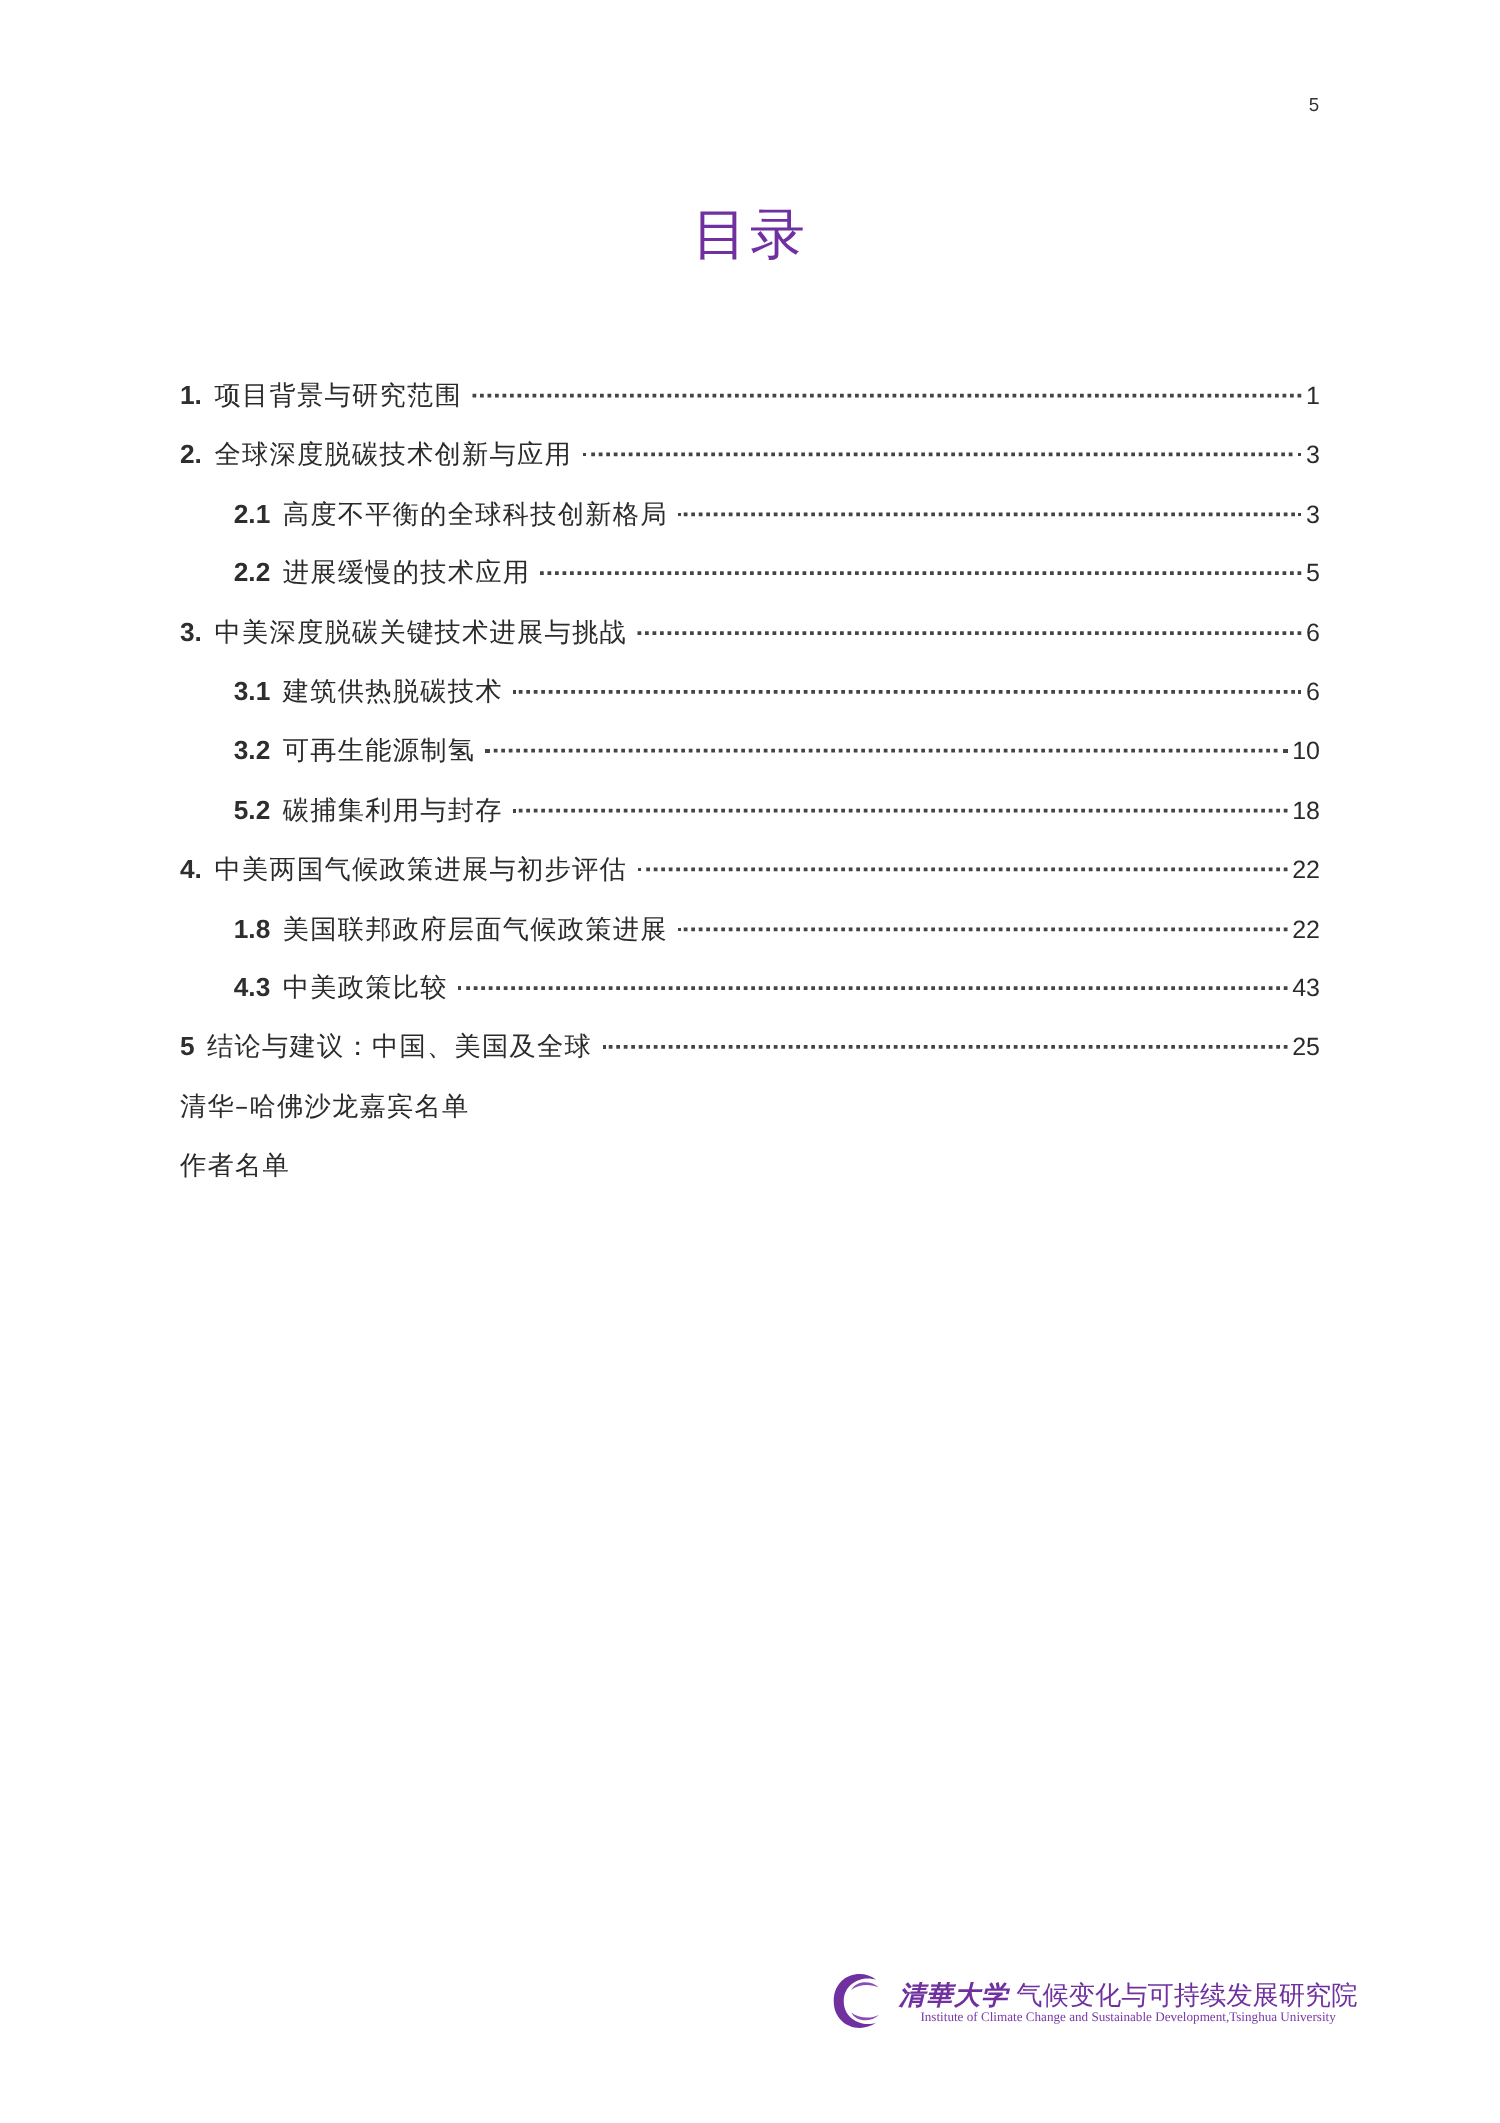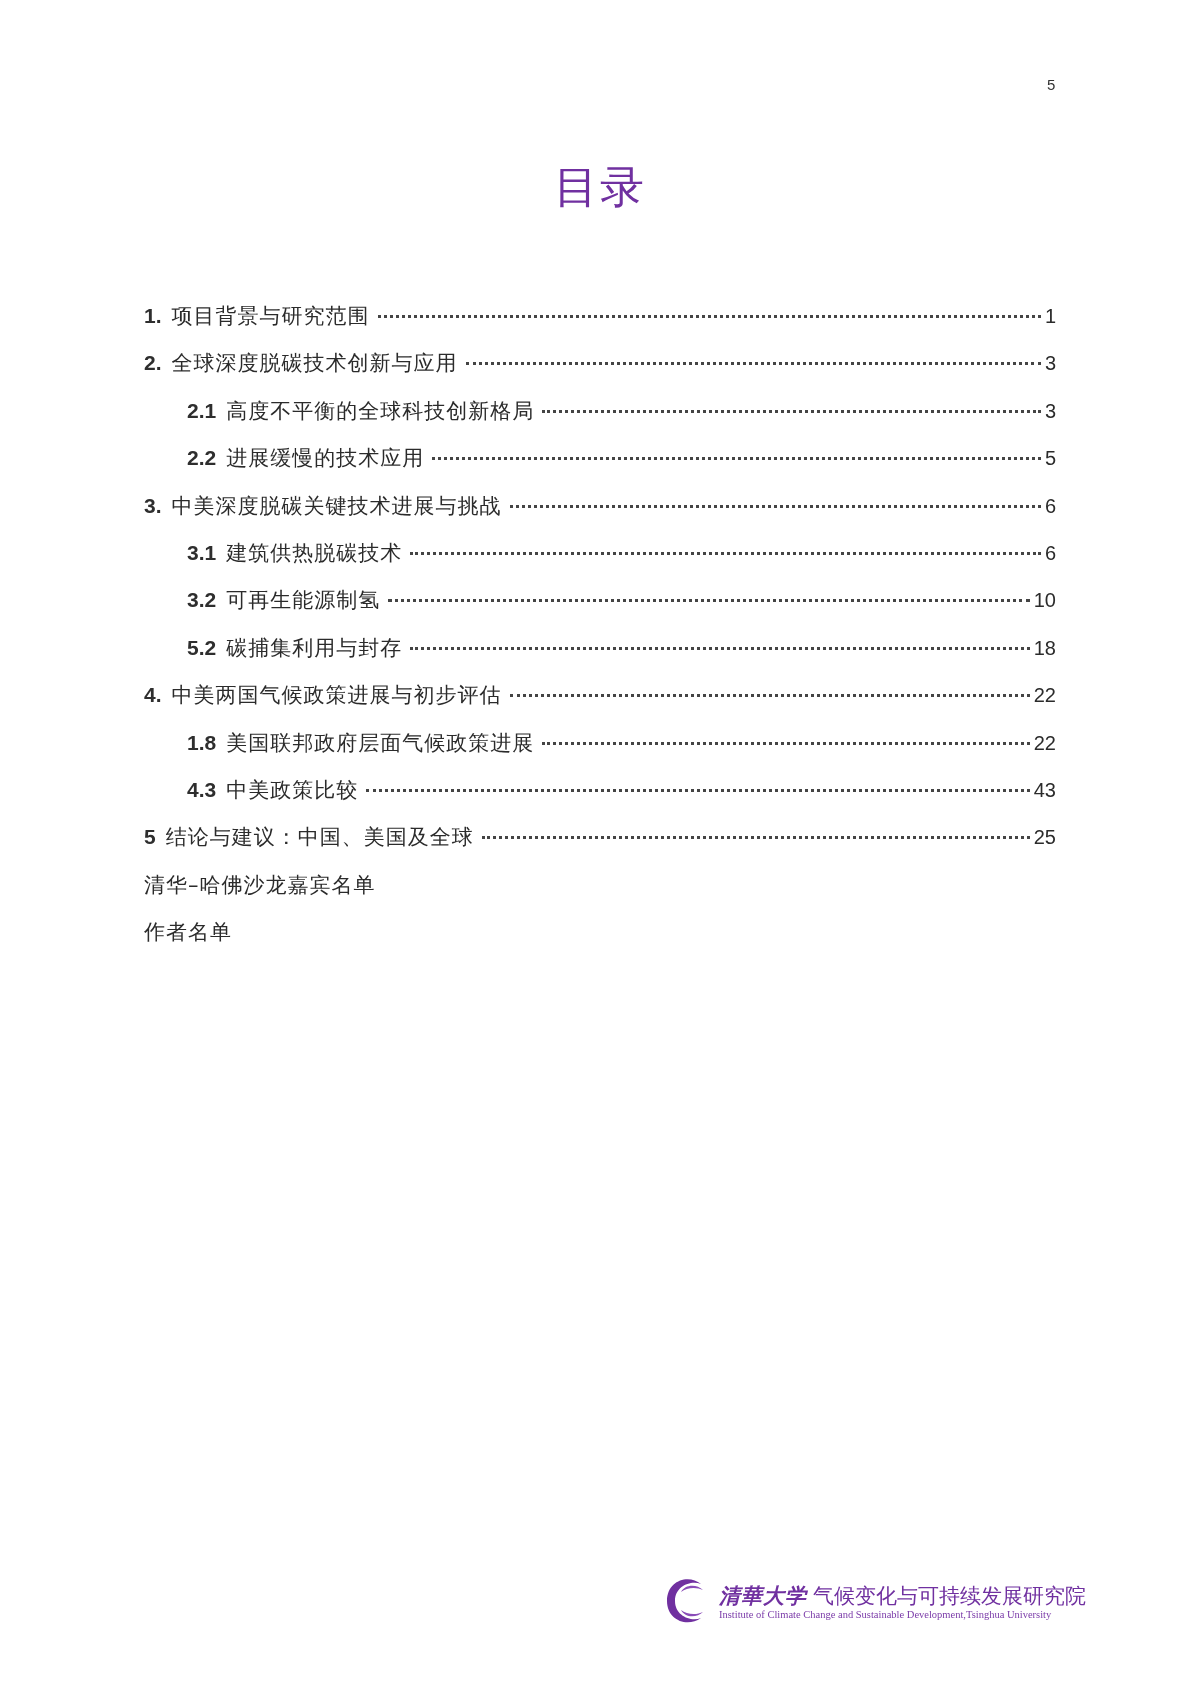--- a/index.html
+++ b/index.html
@@ -82,20 +82,21 @@
     }
     .logo-mark {
       width: 44px;
       height: 50px;
       margin-right: 12px;
     }
     .logo-text {
       display: flex;
       flex-direction: column;
       color: #7030a0;
+      align-items: center;
     }
     .logo-cn {
       display: flex;
       align-items: baseline;
       font-size: 21px;
       line-height: 26px;
       white-space: nowrap;
     }
     .logo-univ {
       font-family: "DejaVu Serif", "Liberation Serif", serif;

